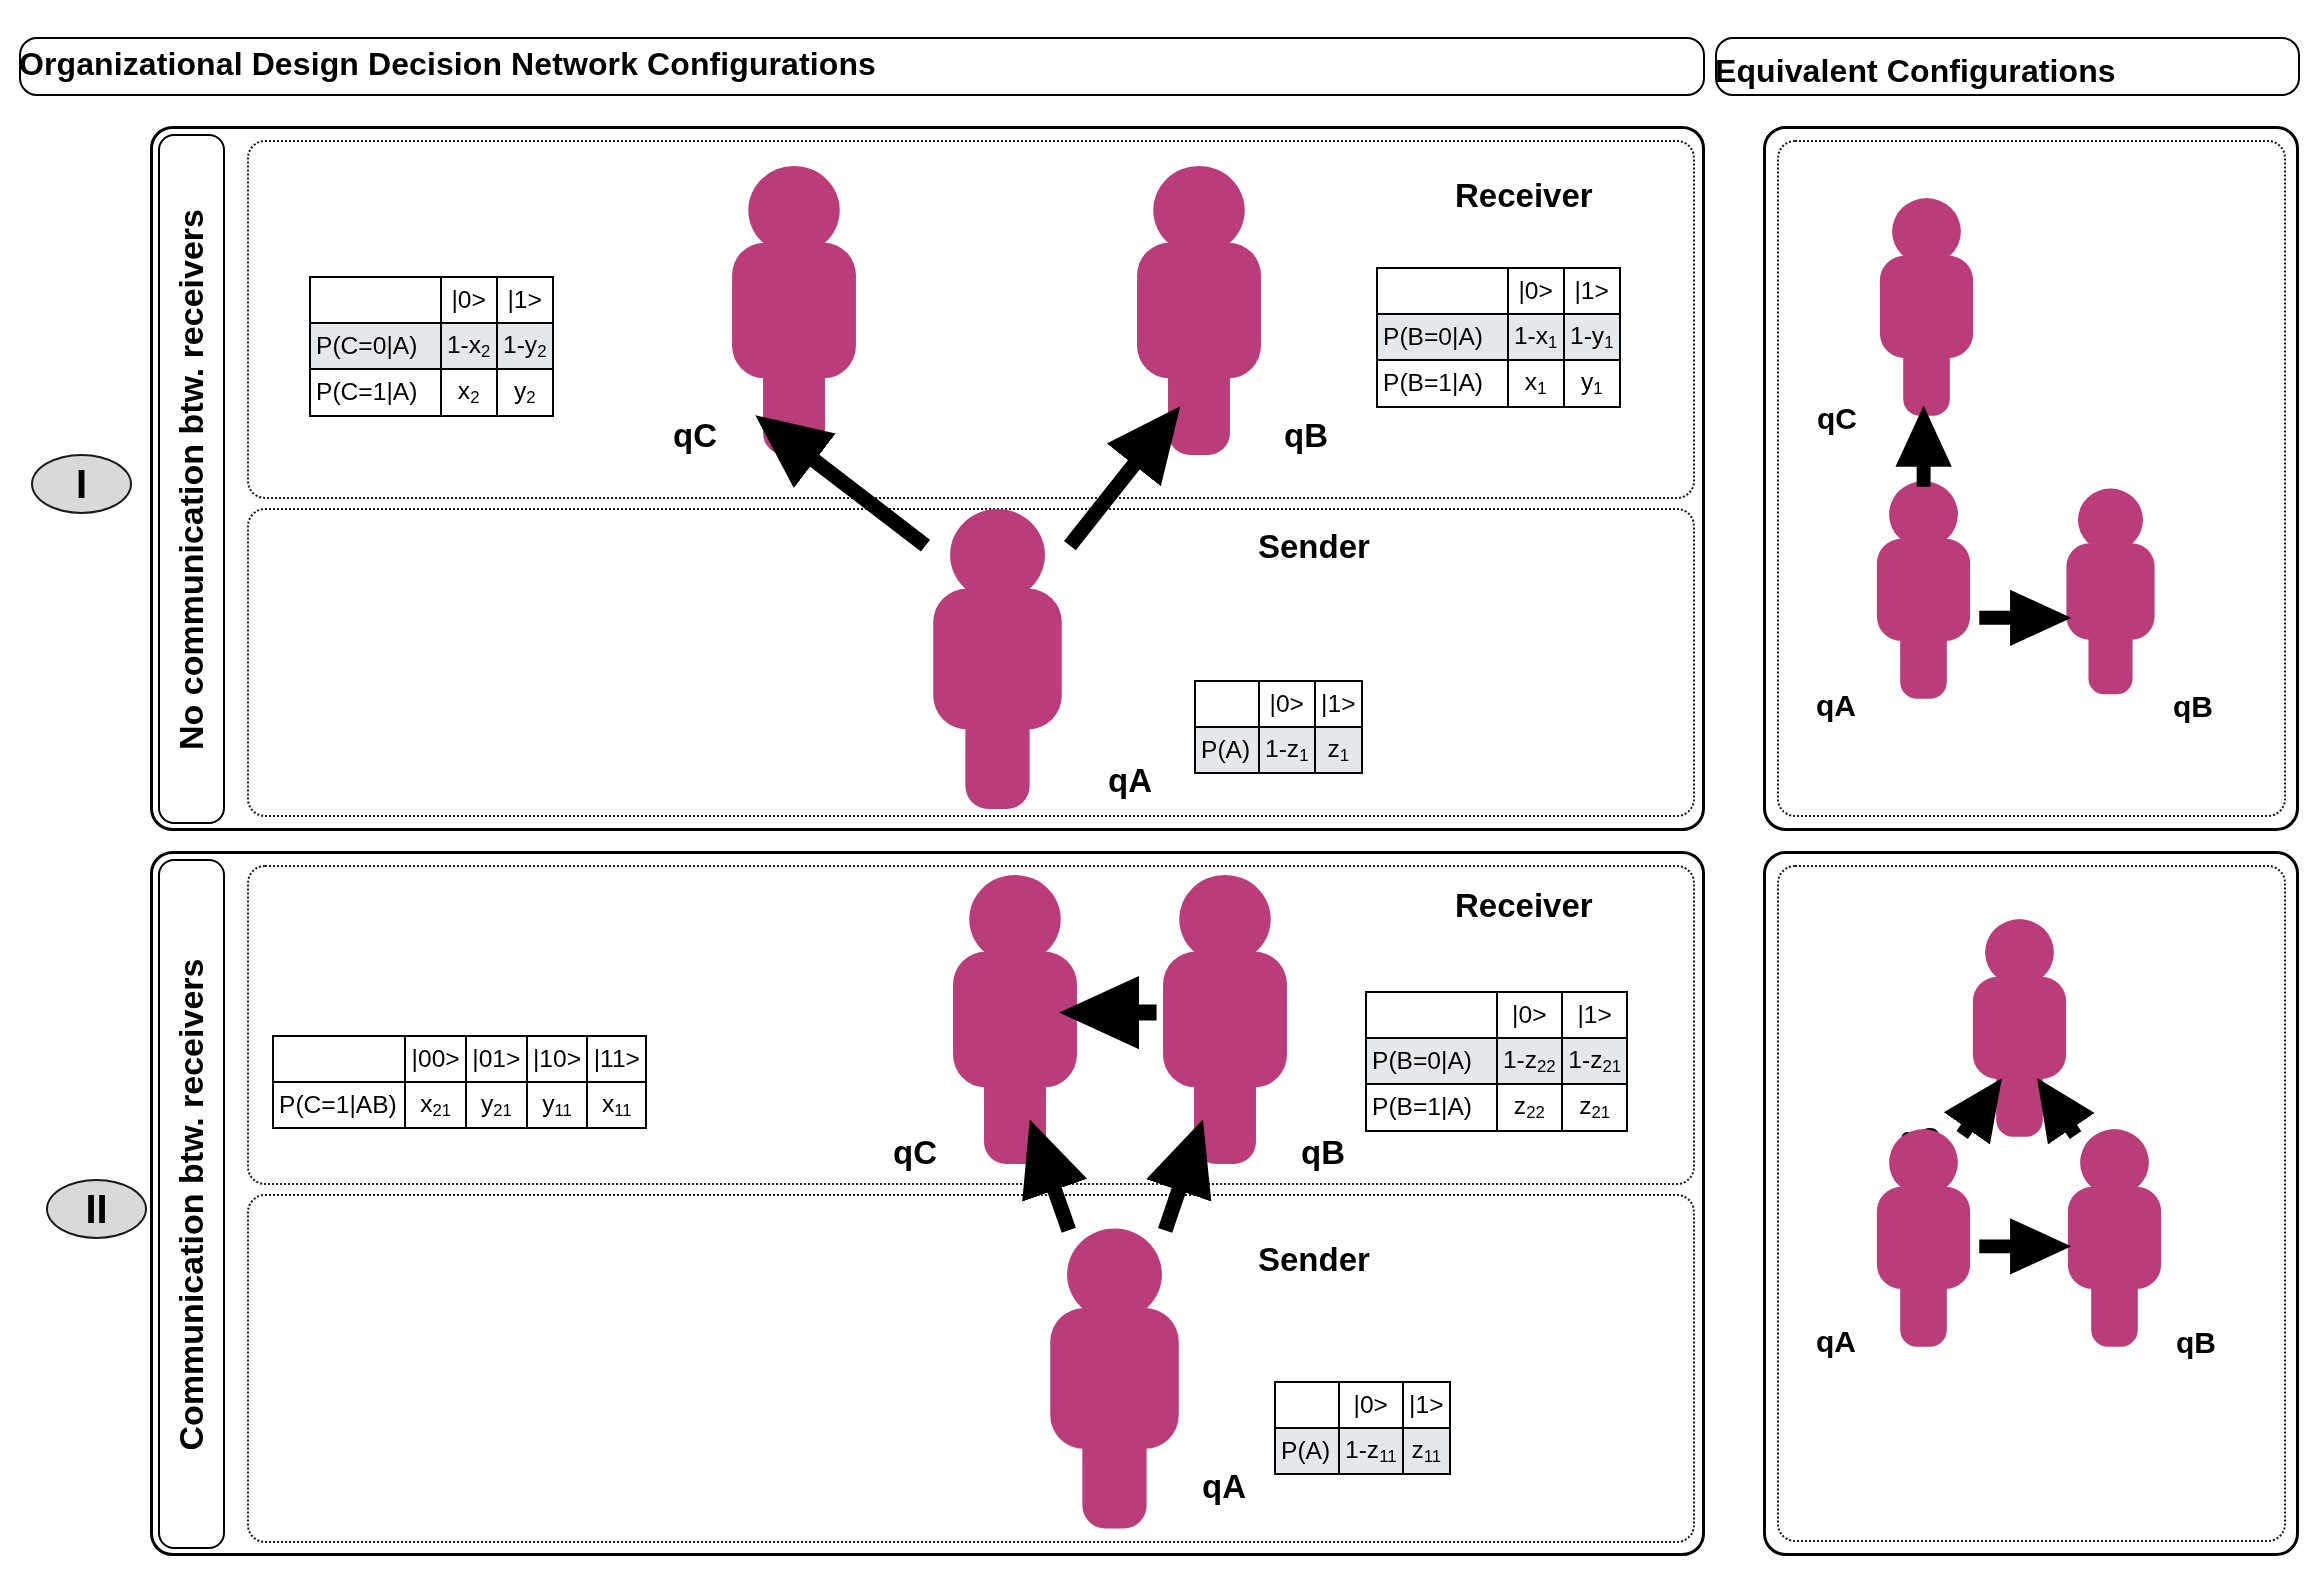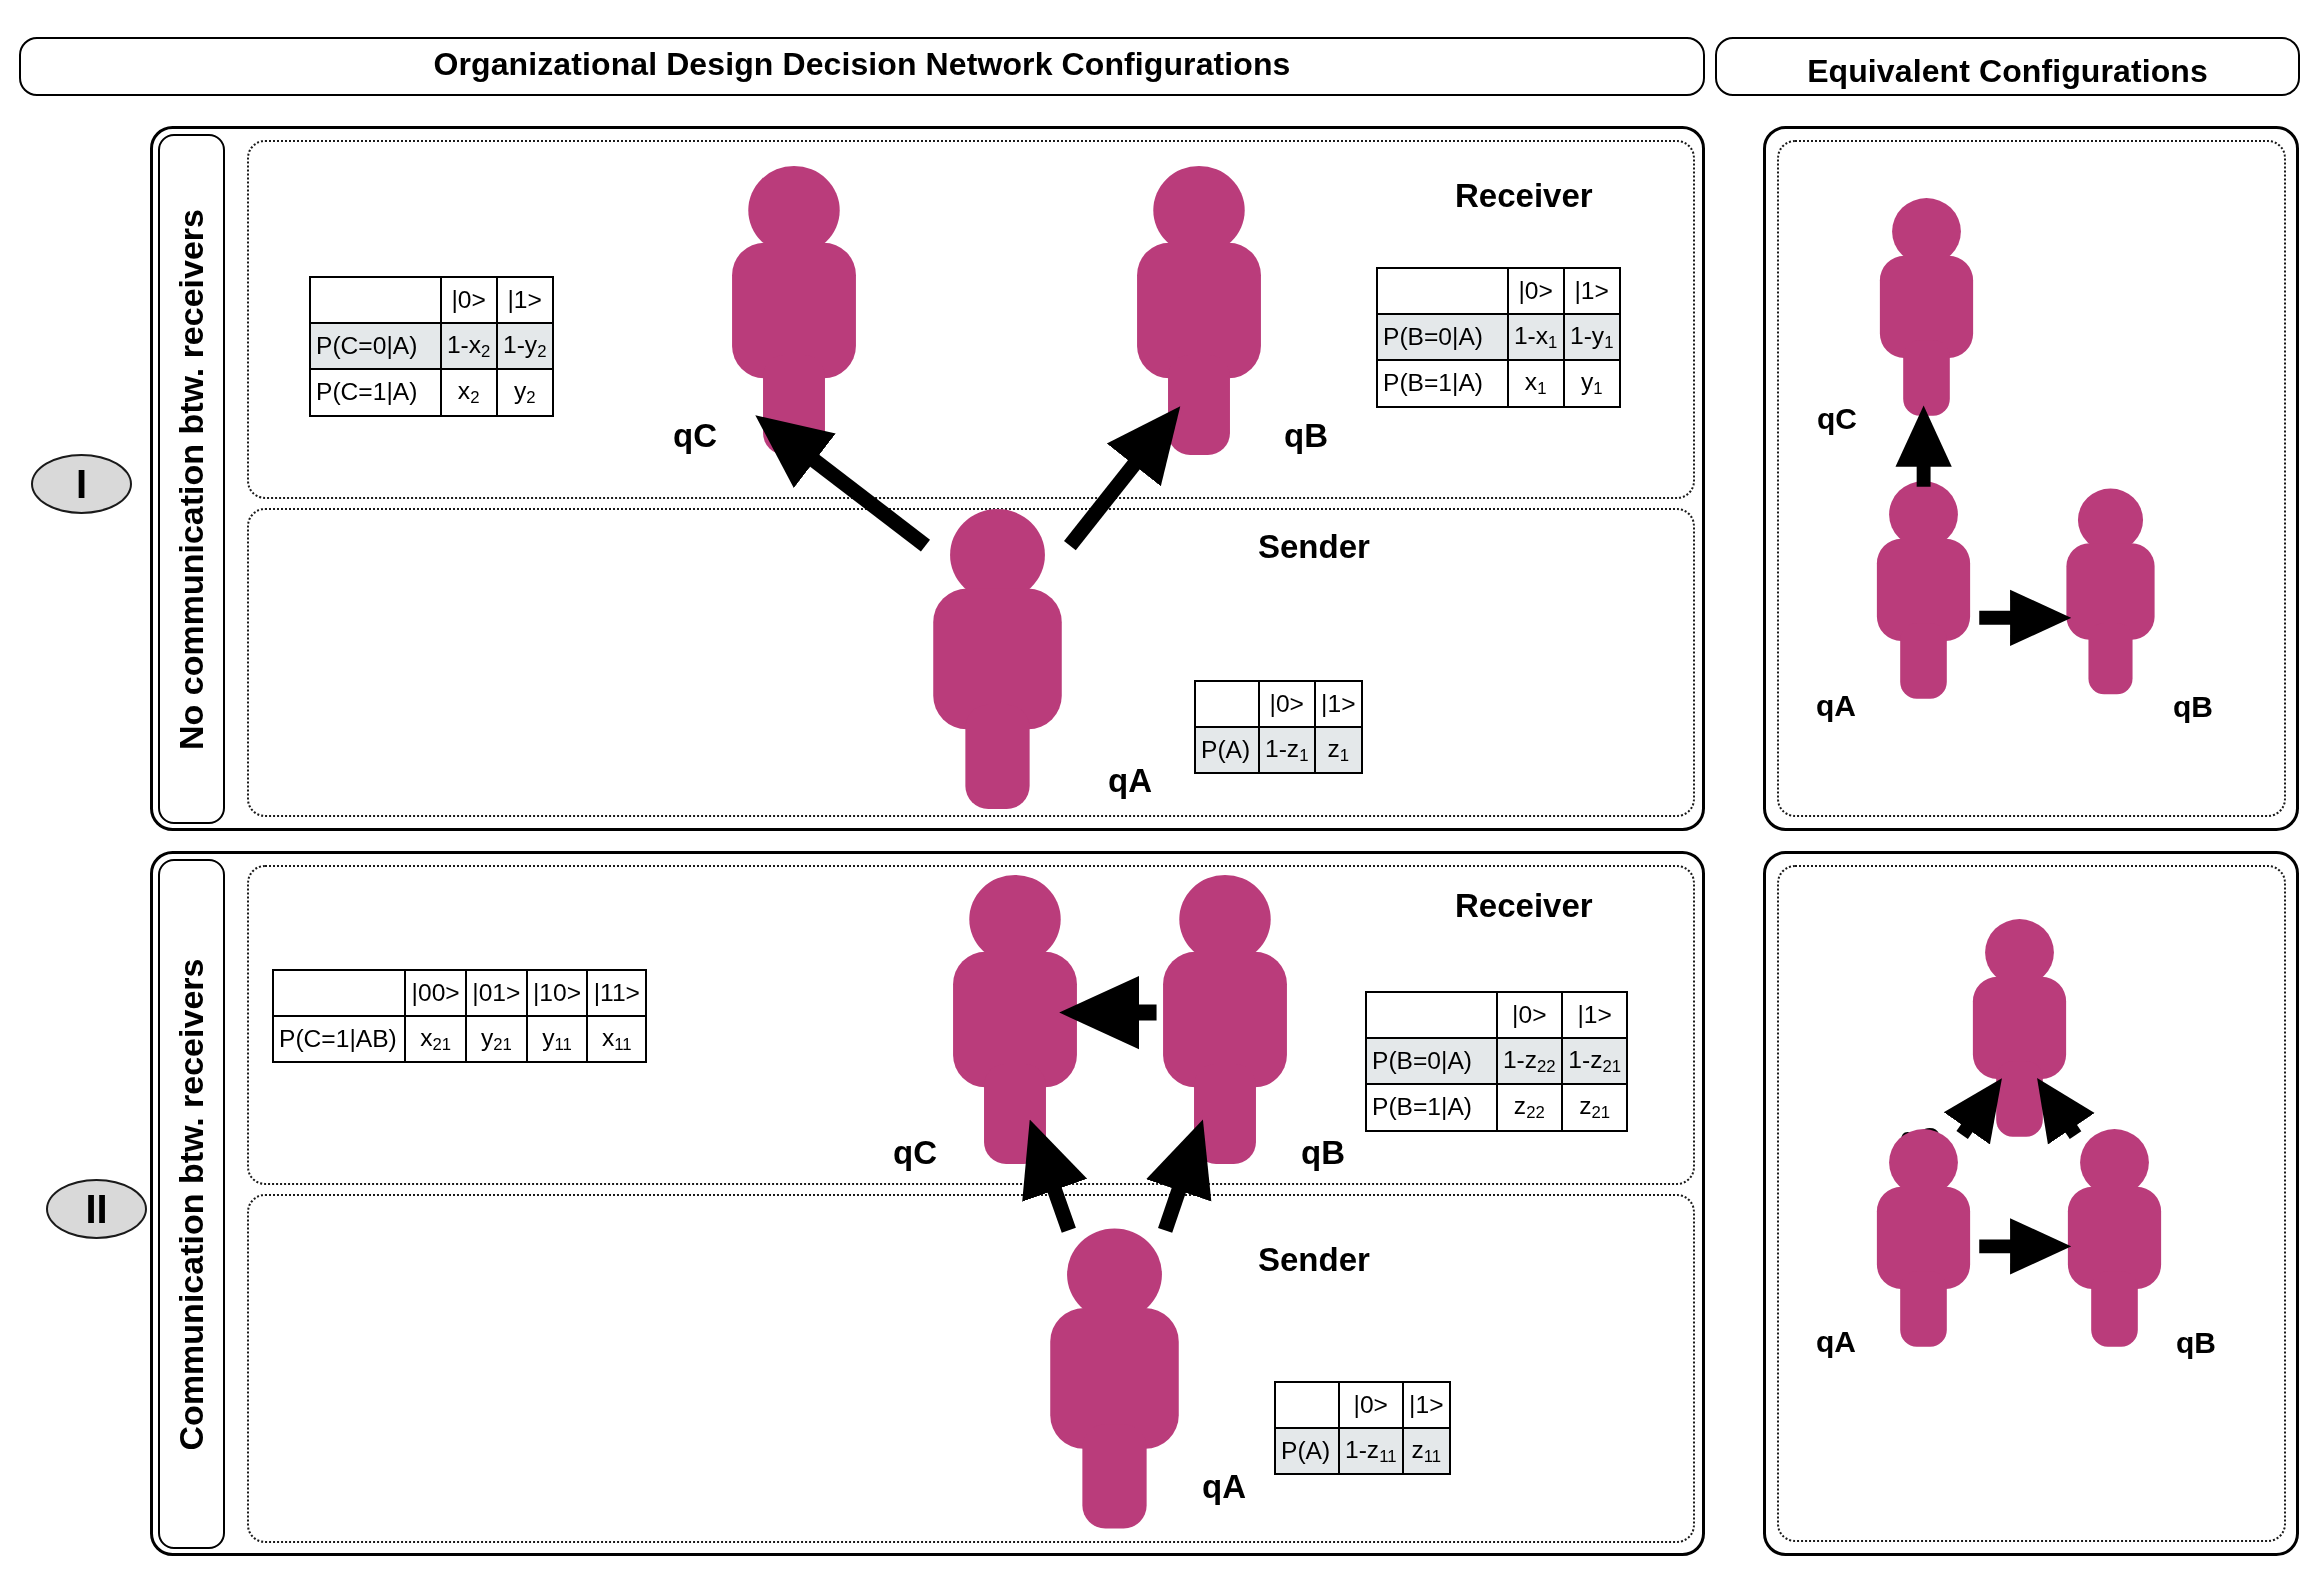--- a/index.html
+++ b/index.html
@@ -4,21 +4,21 @@
 <style>
   html,body{margin:0;padding:0;background:#fff;}
   body{width:2319px;height:1578px;font-family:"Liberation Sans",sans-serif;color:#000;}
 
   #root{position:relative;width:2319px;height:1578px;}
 
   
   .outer-frame{position:absolute;border:3.2px solid #000;border-radius:22.5px;box-sizing:border-box;background:#fff;}
 
   
-  .col-title{position:absolute;text-align:center;font-weight:bold;font-size:32px;letter-spacing:0.1px;}
+  .col-title{position:absolute;text-align:left;font-weight:bold;font-size:32px;letter-spacing:0.1px;}
 
   
   .badge{position:absolute;background:#d9d9d9;border:2.1px solid #1a1a1a;border-radius:50%;
          display:flex;align-items:center;justify-content:center;
          font-weight:bold;font-size:40px;box-sizing:border-box;}
 
   
   .side-strip{position:absolute;border:2.7px solid #000;border-radius:16px;box-sizing:border-box;background:#fff;
               display:flex;align-items:center;justify-content:center;overflow:hidden;}
   .side-strip span{display:block;transform:rotate(-90deg);white-space:nowrap;
@@ -279,21 +279,21 @@
           <td>|1&gt;</td>
         </tr>
         <tr>
           <td class="rowhdr shade">P(A)</td>
           <td class="shade">1-z<sub>1</sub></td>
           <td class="shade">z<sub>1</sub></td>
         </tr>
       </tbody>
     </table>
 
-  <table class="ptable" style="left:272px;top:969px;">
+  <table class="ptable" style="left:272px;top:1035px;">
       <tbody id="tb-r2-qc">
         <tr>
           <td style="min-width: 112px;"></td>
           <td>|00&gt;</td>
           <td>|01&gt;</td>
           <td>|10&gt;</td>
           <td>|11&gt;</td>
         </tr>
         <tr>
           <td class="rowhdr">P(C=1|AB)</td>

